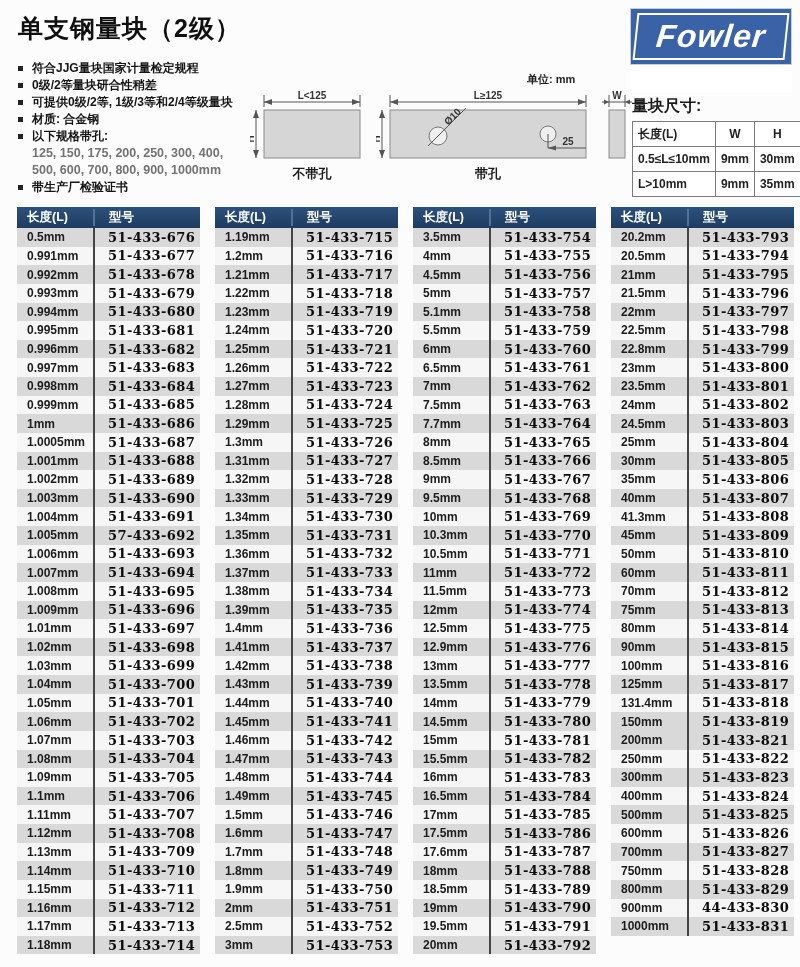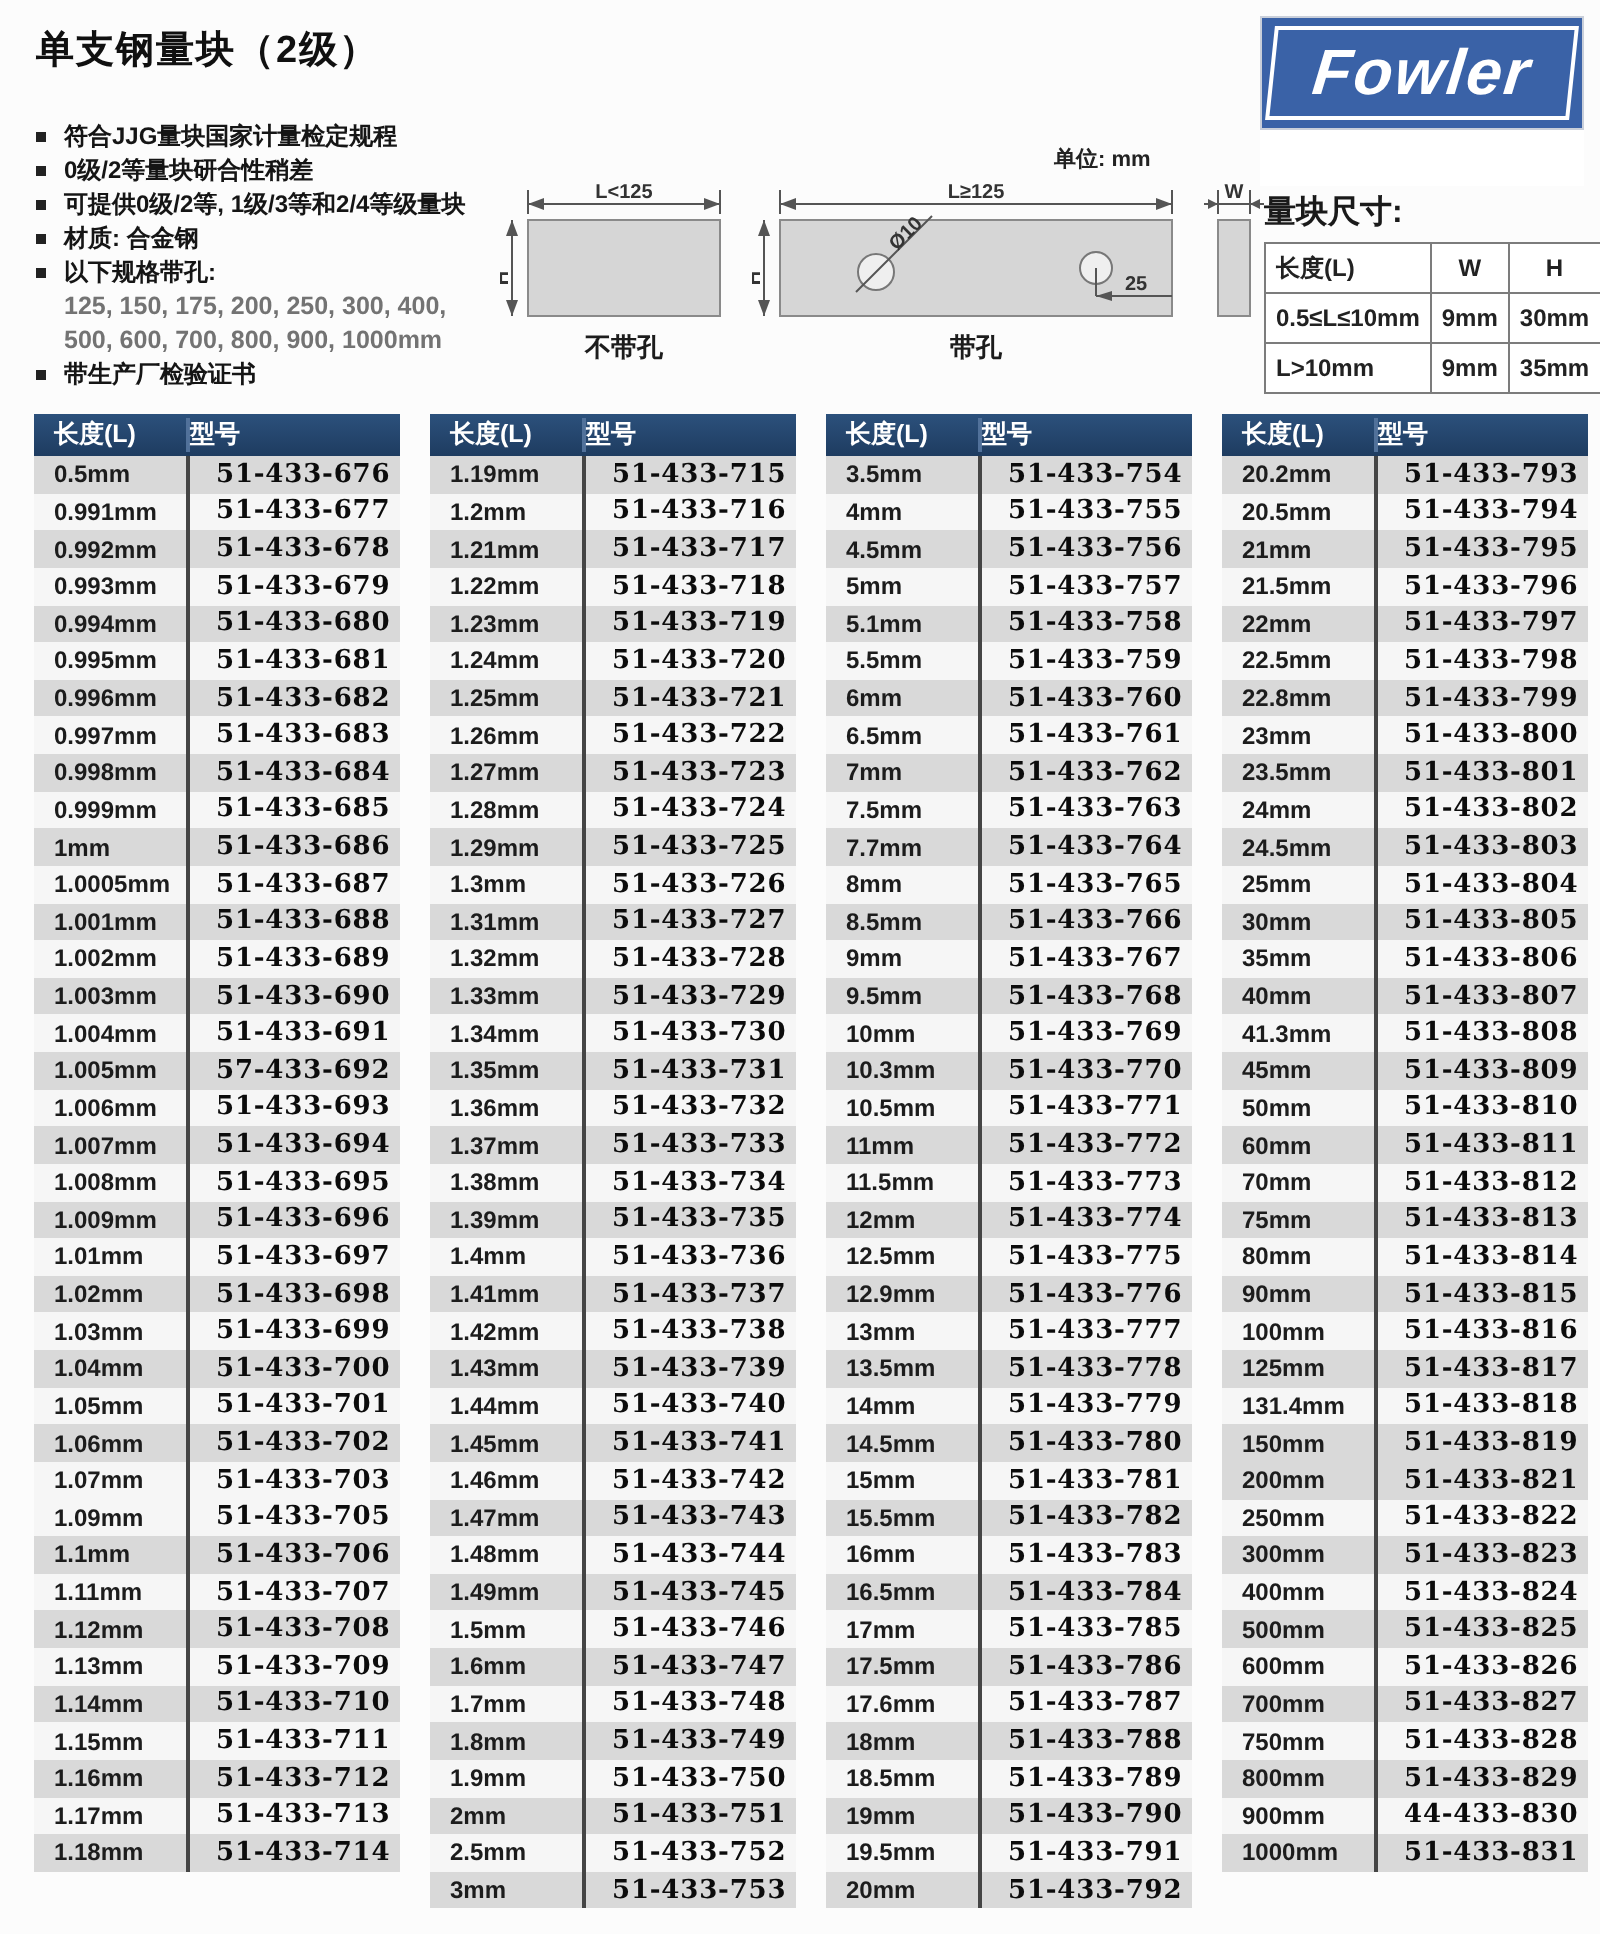--- a/index.html
+++ b/index.html
@@ -4,21 +4,21 @@
 <style>
   * { margin:0; padding:0; box-sizing:border-box; }
   html,body { background:#ffffff; }
   .page {
     position:relative; width:800px; height:967px;
     background:#fcfcfc; font-family:"Liberation Sans", sans-serif;
     outline:1px solid #e2e2e2; overflow:hidden;
   }
   .page-title {
     position:absolute; left:18px; top:12px;
-    font-size:19px; font-weight:800; color:#101010; letter-spacing:1px;
+    font-size:25px; font-weight:800; color:#101010; letter-spacing:1px;
   }
   
   .logo {
     position:absolute; left:630px; top:8px; width:162px; height:57px;
     background:#3a62a7; padding:5px; box-shadow:0 0 0 1px #c9cfda inset;
   }
   .logo-inner {
     width:100%; height:100%; border:2px solid #ffffff;
     display:flex; align-items:center; justify-content:center;
     color:#ffffff; font-style:italic; font-weight:700; font-size:32px;
@@ -55,21 +55,21 @@
   .size-table td.cc { text-align:center; }
   
   .tables-row { position:absolute; left:17px; top:207px; width:777px; display:flex; gap:15px; }
   .spec-table { width:183px; }
   .thead {
     display:flex; align-items:center; height:21px;
     background:linear-gradient(#2c517c, #1e3c60);
     color:#fff; font-size:12.5px; font-weight:700;
   }
   .thead .c1 { width:76px; padding-left:10px; }
-  .thead .c2 { flex:1; border-left:2px solid #51719a; }
+  .thead .c2 { flex:1; padding-left:14px; border-left:2px solid #51719a; }
   .trow { display:flex; align-items:center; height:18.64px; }
   .trow.odd { background:#d9d9d9; }
   .trow.even { background:#f6f6f6; }
   .trow .c1 { width:76px; padding-left:10px; font-size:12px; font-weight:700; color:#1c1c1c; }
   .trow .c2 {
     flex:1; padding-left:13px; border-left:2px solid #454545; align-self:stretch;
     display:flex; align-items:center;
     font-family:"DejaVu Serif","Liberation Serif",serif;
     font-weight:700; font-size:13px; letter-spacing:0.4px; color:#0c0c0c;
   }
@@ -281,20 +281,24 @@
           <div class="c2">51-433-701</div>
         </div>
         <div class="trow odd">
           <div class="c1">1.06mm</div>
           <div class="c2">51-433-702</div>
         </div>
         <div class="trow even">
           <div class="c1">1.07mm</div>
           <div class="c2">51-433-703</div>
         </div>
+        <div class="trow odd">
+          <div class="c1">1.08mm</div>
+          <div class="c2">51-433-704</div>
+        </div>
         <div class="trow even">
           <div class="c1">1.09mm</div>
           <div class="c2">51-433-705</div>
         </div>
         <div class="trow odd">
           <div class="c1">1.1mm</div>
           <div class="c2">51-433-706</div>
         </div>
         <div class="trow even">
           <div class="c1">1.11mm</div>

